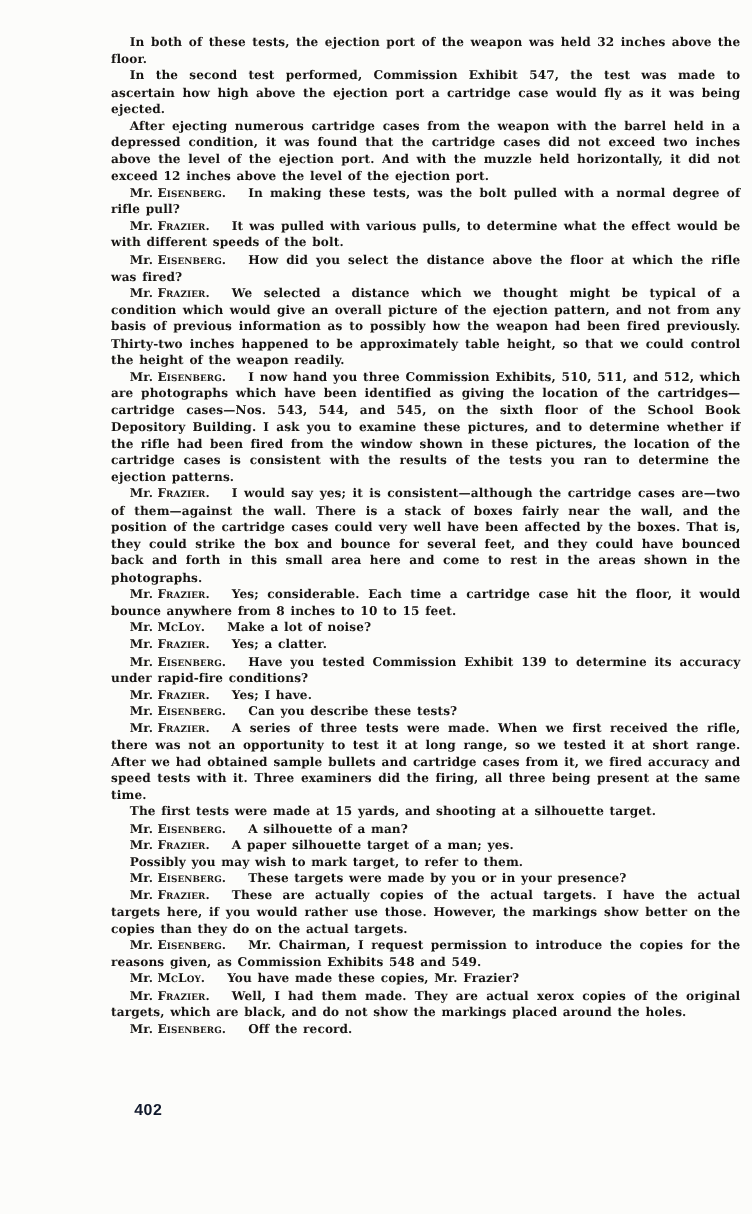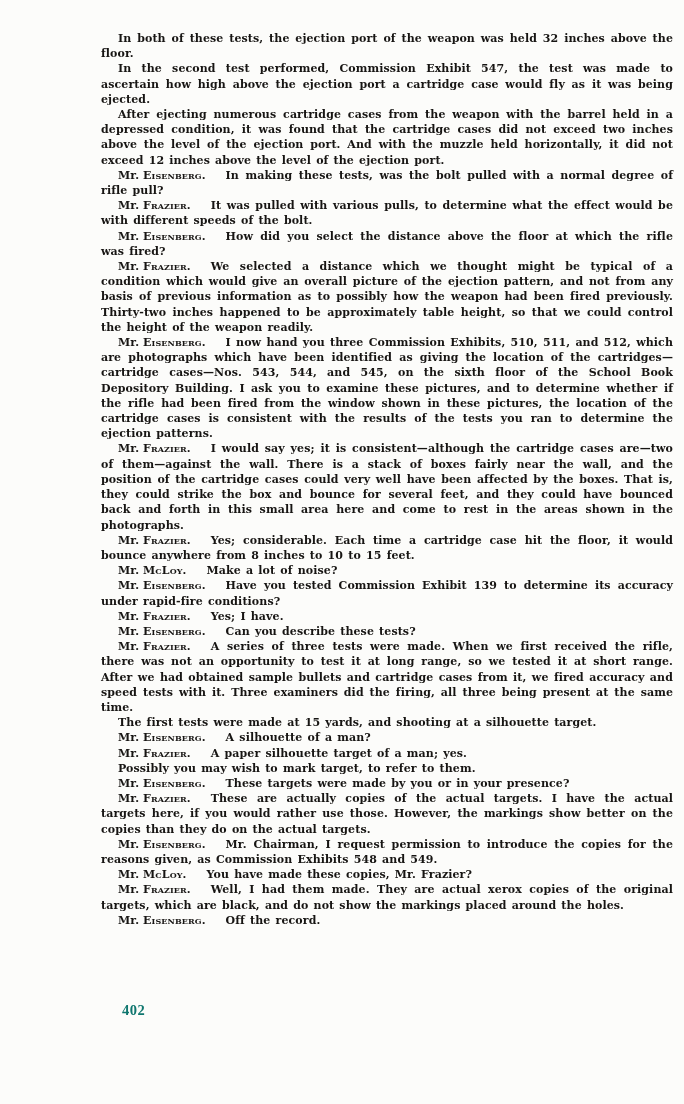--- a/index.html
+++ b/index.html
@@ -41,24 +41,24 @@
     margin-right: 4px;
   }
   .speaker-name {
     font-variant: small-caps;
     margin-right: 20px;
   }
   .page-number {
     position: absolute;
     left: 122px;
     top: 1002px;
-    font-family: Liberation Serif, serif;
+    font-family: Liberation Sans, sans-serif;
     font-weight: 700;
     font-size: 14.5px;
-    color: #0f766e;
+    color: #0f172a;
     letter-spacing: 0.5px;
   }
 </style>
 </head>
 <body>
 
 <div class="page">
   <div class="text-block">
 
       <p class="para">
@@ -99,20 +99,23 @@
 
 
       <p class="para">
         <span class="speaker-prefix">Mr.</span><span class="speaker-name">Frazier.</span><span class="para-text">Yes; considerable.  Each time a cartridge case hit the floor, it would bounce anywhere from 8 inches to 10 to 15 feet.</span>
       </p>
 
       <p class="para">
         <span class="speaker-prefix">Mr.</span><span class="speaker-name">McLoy.</span><span class="para-text">Make a lot of noise?</span>
       </p>
 
+      <p class="para">
+        <span class="speaker-prefix">Mr.</span><span class="speaker-name">Frazier.</span><span class="para-text">Yes; a clatter.</span>
+      </p>
 
       <p class="para">
         <span class="speaker-prefix">Mr.</span><span class="speaker-name">Eisenberg.</span><span class="para-text">Have you tested Commission Exhibit 139 to determine its accuracy under rapid-fire conditions?</span>
       </p>
 
       <p class="para">
         <span class="speaker-prefix">Mr.</span><span class="speaker-name">Frazier.</span><span class="para-text">Yes; I have.</span>
       </p>
 
       <p class="para">

